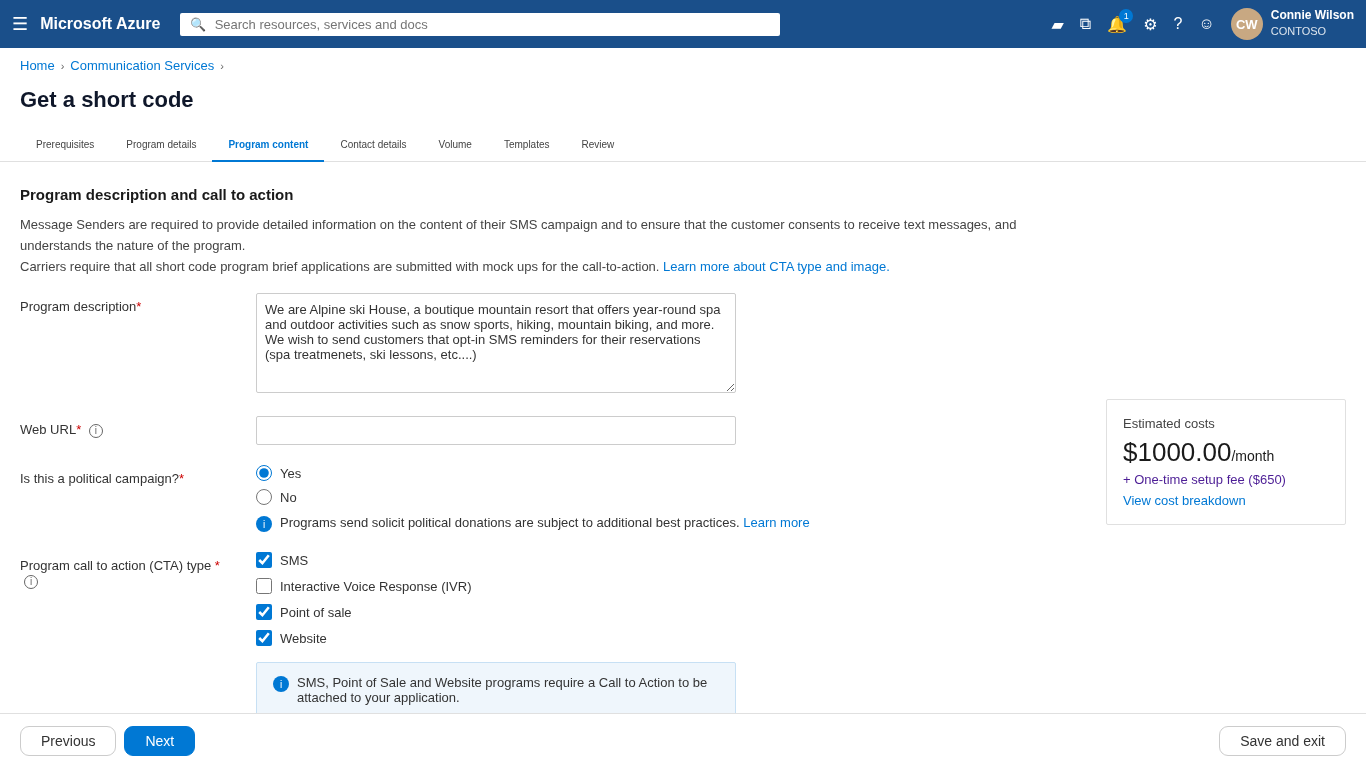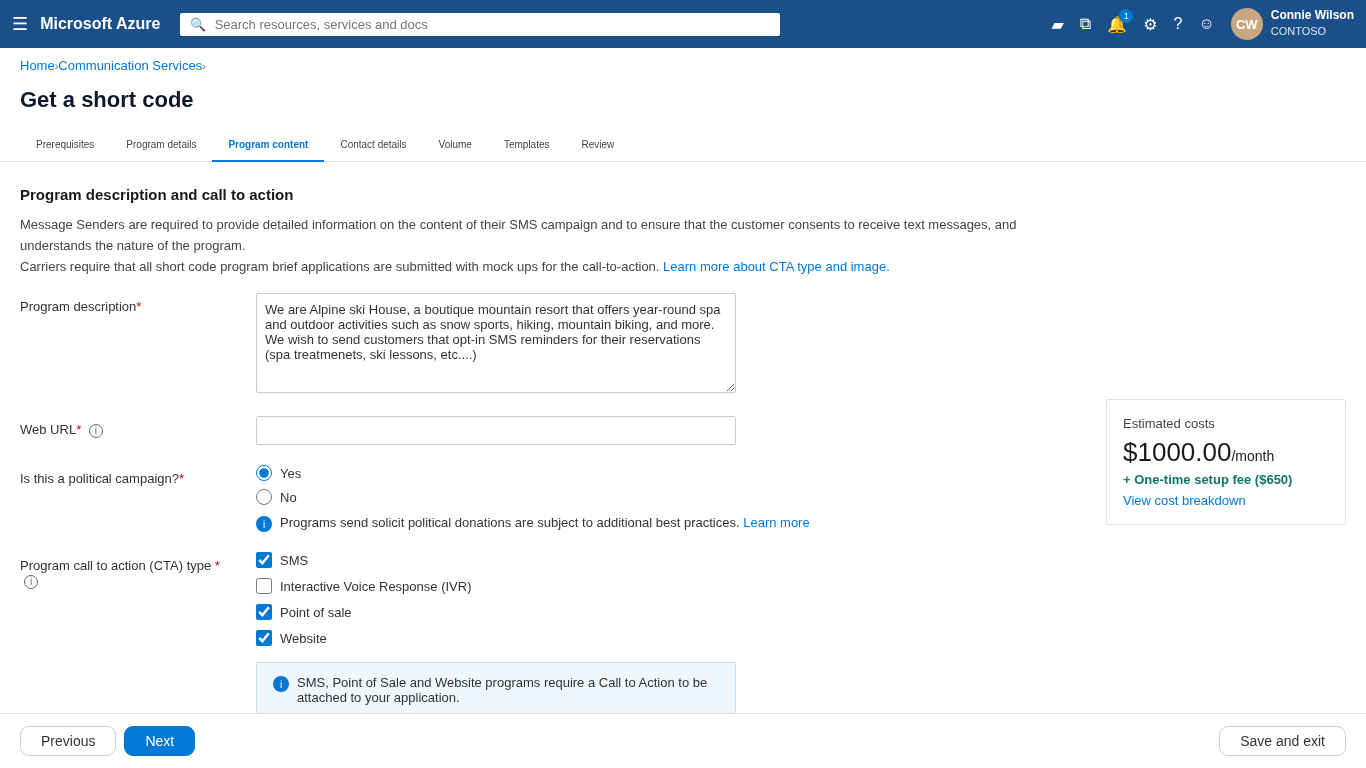--- a/index.html
+++ b/index.html
@@ -44,21 +44,21 @@
       font-size: 13px; color: #fff; font-weight: 600;
     }
     .user-text { font-size: 12px; line-height: 1.3; }
     .user-name { font-weight: 600; }
     .user-org { font-size: 11px; opacity: 0.85; }
 
     
     .breadcrumb {
       padding: 10px 20px;
       font-size: 13px;
-      display: flex; align-items: center; 
+      display: flex; align-items: center; gap: 6px;
     }
     .breadcrumb a { color: #0078d4; text-decoration: none; }
     .breadcrumb .sep { color: #666; font-size: 11px; }
 
     
     .page-title {
       padding: 4px 20px 16px;
       font-size: 22px; font-weight: 600; color: #0f172a;
     }
 
@@ -169,21 +169,21 @@
     
     .cost-box {
       border: 1px solid #e0e0e0;
       border-radius: 2px;
       padding: 16px;
       background: #fff;
     }
     .cost-title { font-size: 13px; color: #444; margin-bottom: 6px; }
     .cost-amount { font-size: 26px; font-weight: 300; color: #1a1a1a; }
     .cost-period { font-size: 14px; }
-    .cost-setup { font-size: 13px; color: #0f766e; margin-top: 4px; font-weight: bold; }
+    .cost-setup { font-size: 13px; color: #4c1d95; margin-top: 4px; }
     .cost-link { color: #0078d4; text-decoration: none; font-size: 13px; margin-top: 6px; display: block; }
 
     
     .footer {
       position: fixed; bottom: 0; left: 0; right: 0;
       background: #fff;
       border-top: 1px solid #e0e0e0;
       padding: 12px 20px;
       display: flex; align-items: center; justify-content: space-between;
     }

